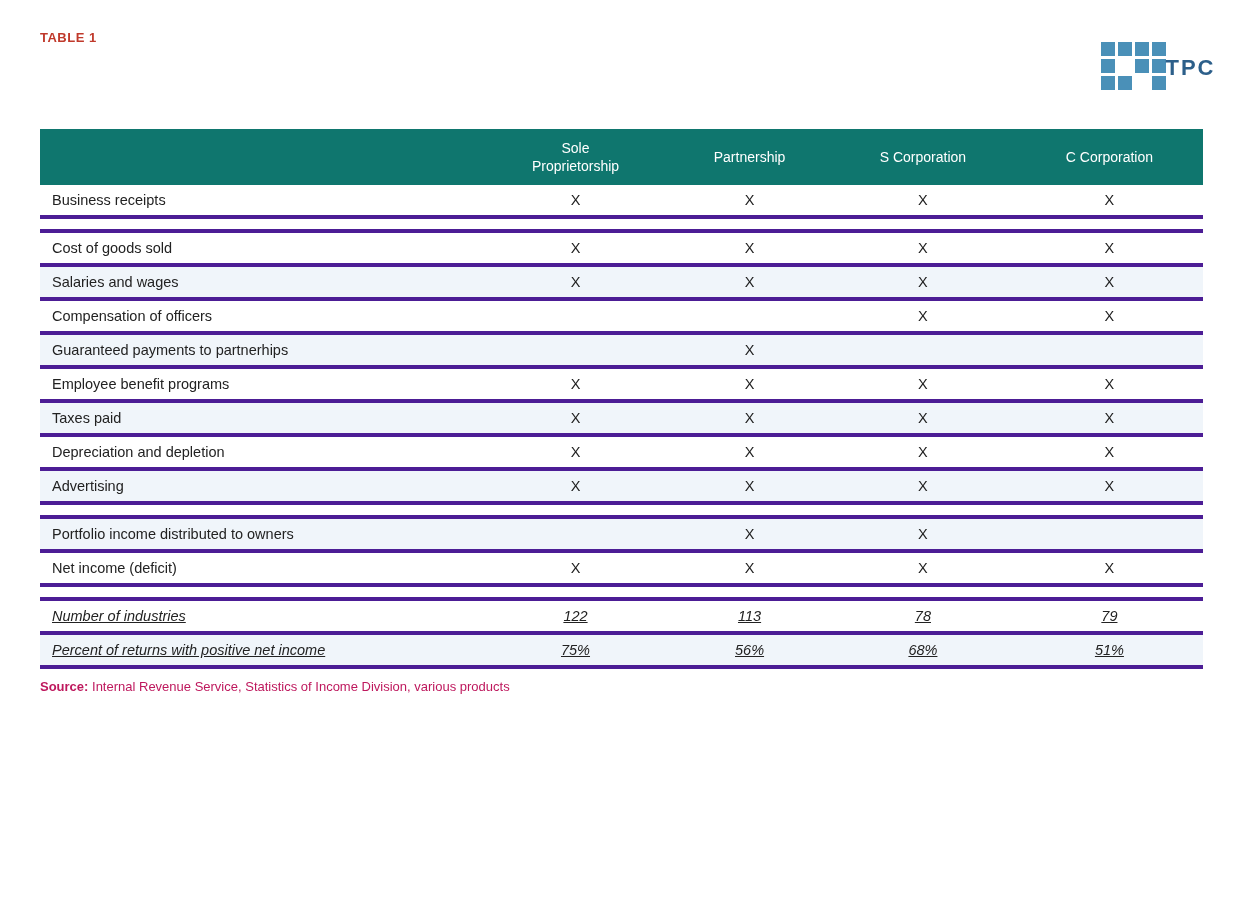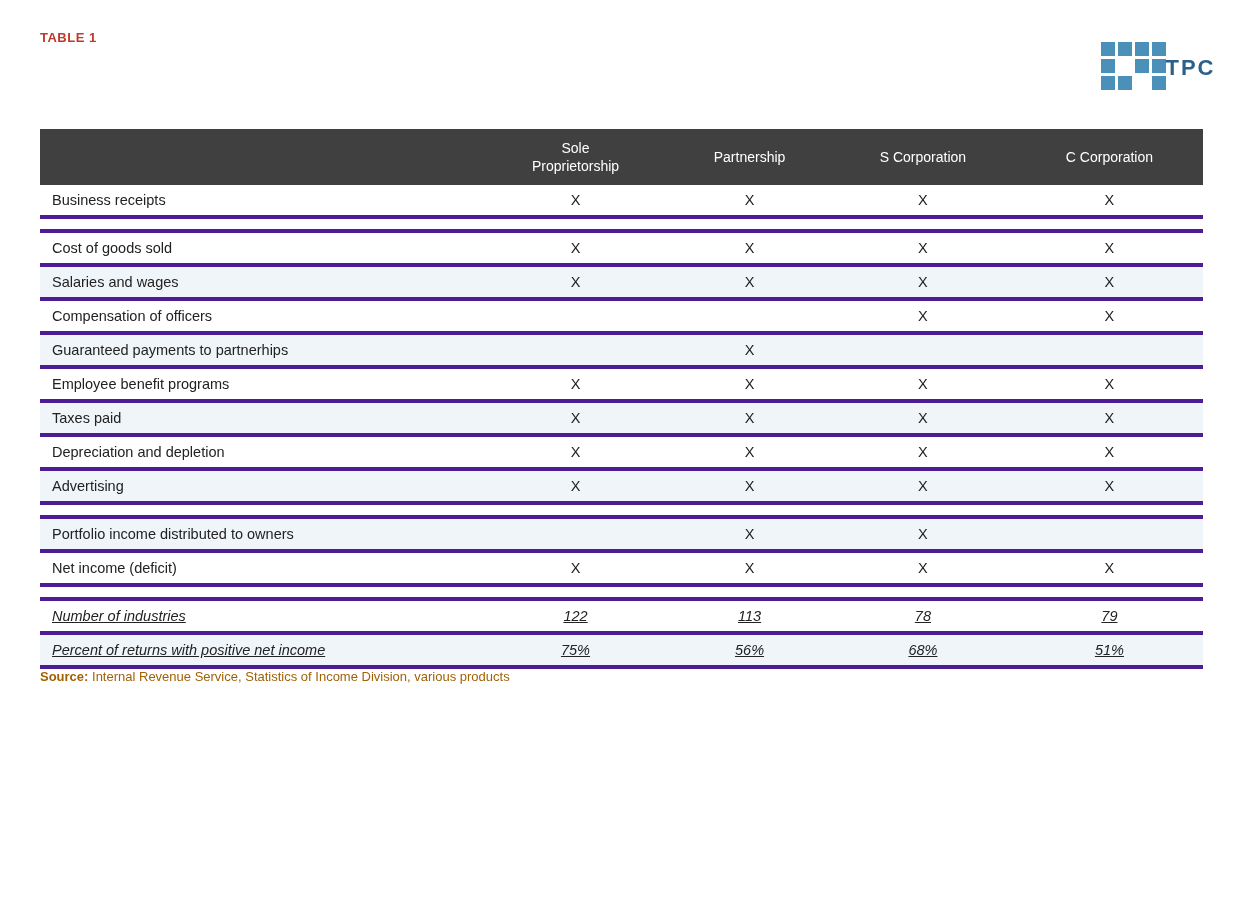--- a/index.html
+++ b/index.html
@@ -73,21 +73,21 @@
 
     
     .data-table {
       width: 100%;
       border-collapse: collapse;
       font-family: Arial, sans-serif;
       font-size: 14.5px;
     }
 
     .data-table thead tr {
-      background-color: #404040;
+      background-color: #0f766e;
       color: #fff;
     }
 
     .data-table thead th {
       padding: 10px 12px;
       text-align: center;
       font-weight: normal;
       font-size: 14px;
       line-height: 1.3;
     }
@@ -134,21 +134,22 @@
 
     
     .data-table tbody tr.italic-row td {
       font-style: italic;
       text-decoration: underline;
     }
 
     .source-line {
       font-family: Arial, sans-serif;
       font-size: 13px;
-      color: #a16207;
+      color: #be185d;
+      margin-top: 10px;
     }
 
     .source-line span.source-label {
       font-weight: bold;
     }
   </style>
 </head>
 <body>
 
 <div class="header-section">

